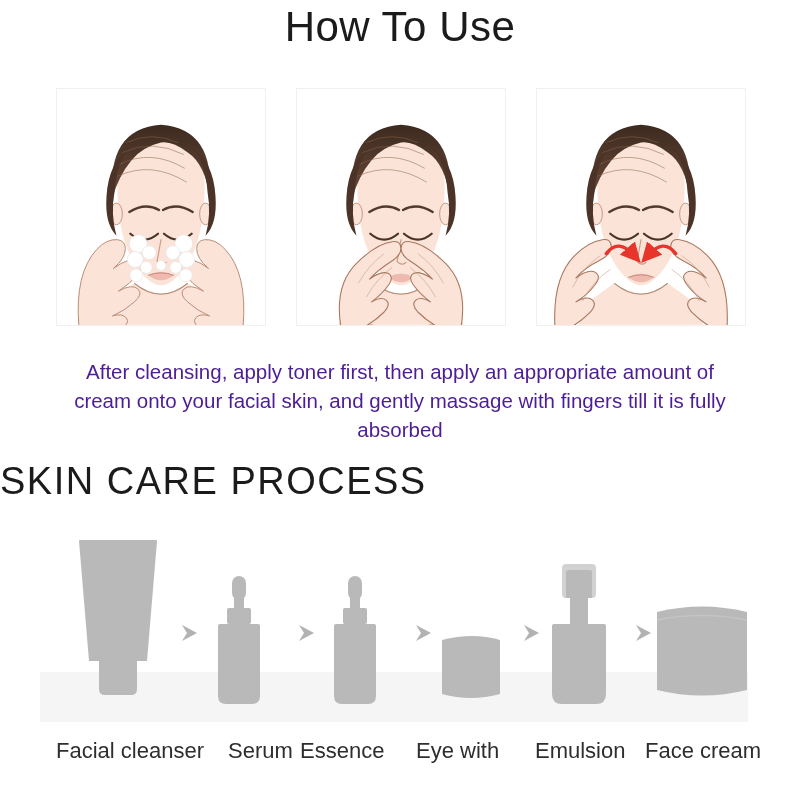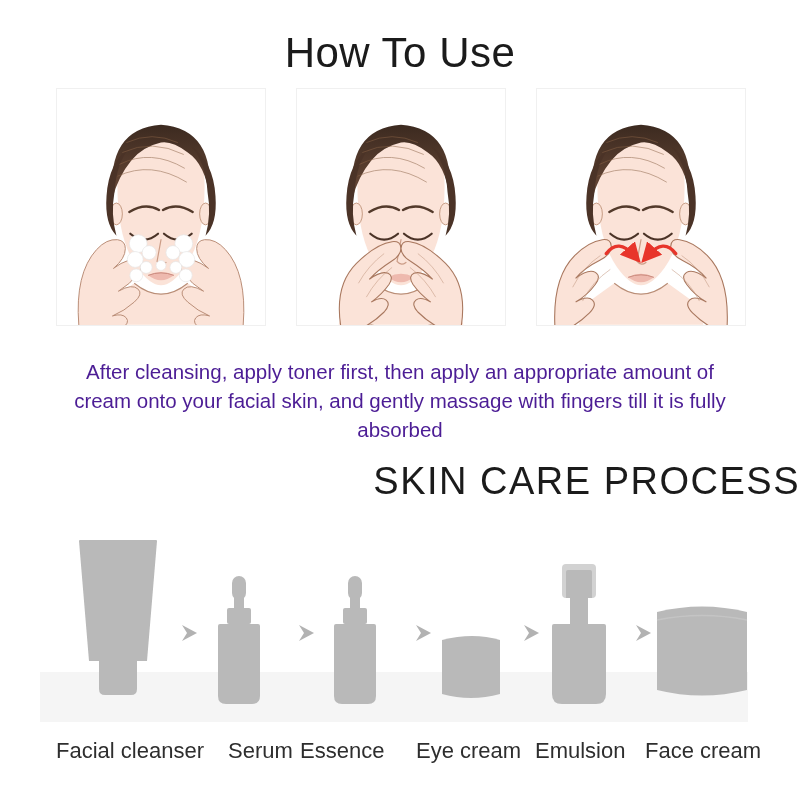--- a/index.html
+++ b/index.html
@@ -16,22 +16,22 @@
     position: relative;
   }
 
   
   .page-title {
     text-align: center;
     font-size: 42px;
     font-weight: 400;
     letter-spacing: 0.5px;
     color: #1b1b1b;
-    margin: 12px;
-    padding-top: 18px;
+    margin: 0;
+    padding-top: 4px;
     line-height: 1.1;
   }
 
   
   .panels {
     position: absolute;
     top: 88px;
     left: 56px;
     width: 690px;
     height: 240px;
@@ -65,21 +65,21 @@
     color: #4c1d95;
     font-weight: 400;
   }
 
   
   .process-title {
     position: absolute;
     top: 460px;
     left: 0;
     width: 800px;
-    text-align: right;
+    text-align: left;
     font-size: 38px;
     font-weight: 300;
     letter-spacing: 1.5px;
     color: #1b1b1b;
   }
 
   
   .process-stage {
     position: absolute;
     top: 520px;
@@ -382,16 +382,16 @@
       </svg>
     </div>
 
   </div>
 </div>
 
 <div class="labels">
   <div class="step-label" style="left:16px;">Facial cleanser</div>
   <div class="step-label" style="left:188px;">Serum</div>
   <div class="step-label" style="left:260px;text-align:right;">Essence</div>
-  <div class="step-label" style="left:376px;">Eye cream</div>
+  <div class="step-label" style="left:376px;">Eye with</div>
   <div class="step-label" style="left:495px;">Emulsion</div>
   <div class="step-label" style="left:605px;">Face cream</div>
 </div>
 
 </body></html>

